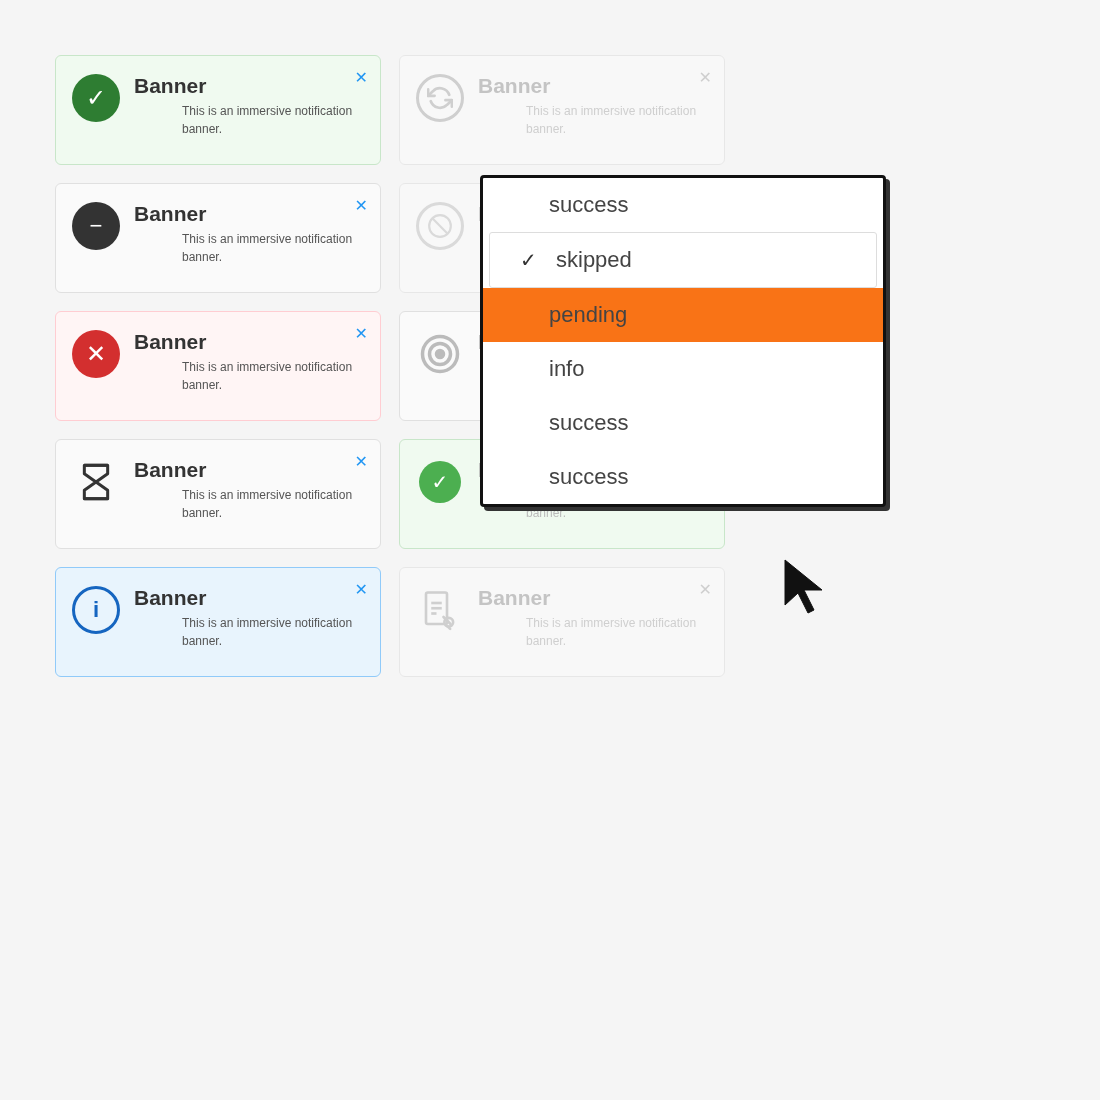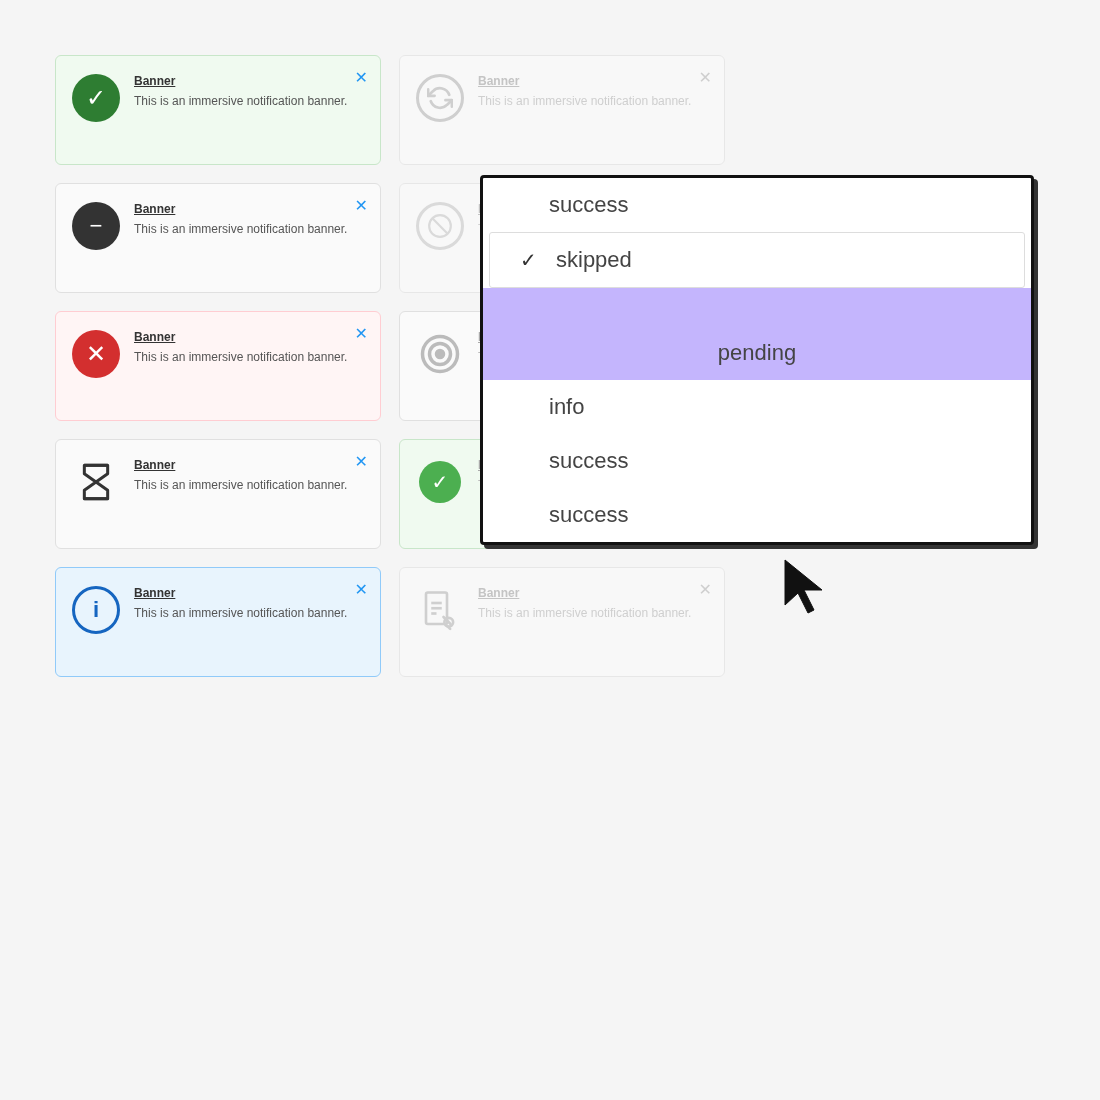--- a/index.html
+++ b/index.html
@@ -98,68 +98,68 @@
     .icon-circle-success-sm {
       width: 42px; height: 42px;
       border-radius: 50%;
       background: #4caf50;
       display: flex; align-items: center; justify-content: center;
       color: white; font-size: 20px;
     }
 
     .banner-content { flex: 1; }
     .banner-title {
-      font-size: 12px;
+      font-size: 21px;
       font-weight: 600;
       color: #333;
       margin-bottom: 4px;
-      text-decoration: underline;
     }
     .banner-title.disabled-text { color: #aaa; }
     .banner-text {
       font-size: 12px;
       color: #555;
       line-height: 1.5;
+      margin-left: 48px;
     }
     .banner-text.disabled-text { color: #bbb; }
 
     .banner-close {
       position: absolute;
       top: 12px; right: 12px;
       color: #2196f3;
       font-size: 16px;
       cursor: pointer;
       font-weight: 300;
     }
     .banner-close.gray { color: #bbb; }
 
     
     .dropdown-overlay {
       position: absolute;
       top: 175px;
       left: 480px;
-      width: 554px;
+      width: 406px;
       background: white;
       border: 3px solid #111;
       border-radius: 4px;
       z-index: 100;
       box-shadow: 4px 4px 0 #333;
     }
 
     .dropdown-item {
       padding: 14px 30px;
       font-size: 22px;
       color: #444;
       cursor: pointer;
       display: flex;
       align-items: center;
       gap: 12px;
     }
     .dropdown-item.selected { background: #fff; }
-    .dropdown-item.hovered { background: #c4b5fd; flex-direction: column; }
+    .dropdown-item.hovered { background: #f97316; }
     .dropdown-item.selected .check-mark { color: #333; font-size: 20px; }
     .dropdown-item .check-mark { width: 24px; display: inline-block; }
 
     
     .svg-hourglass {
       width: 40px; height: 40px;
     }
 
     .svg-refresh {
       width: 26px; height: 26px;

